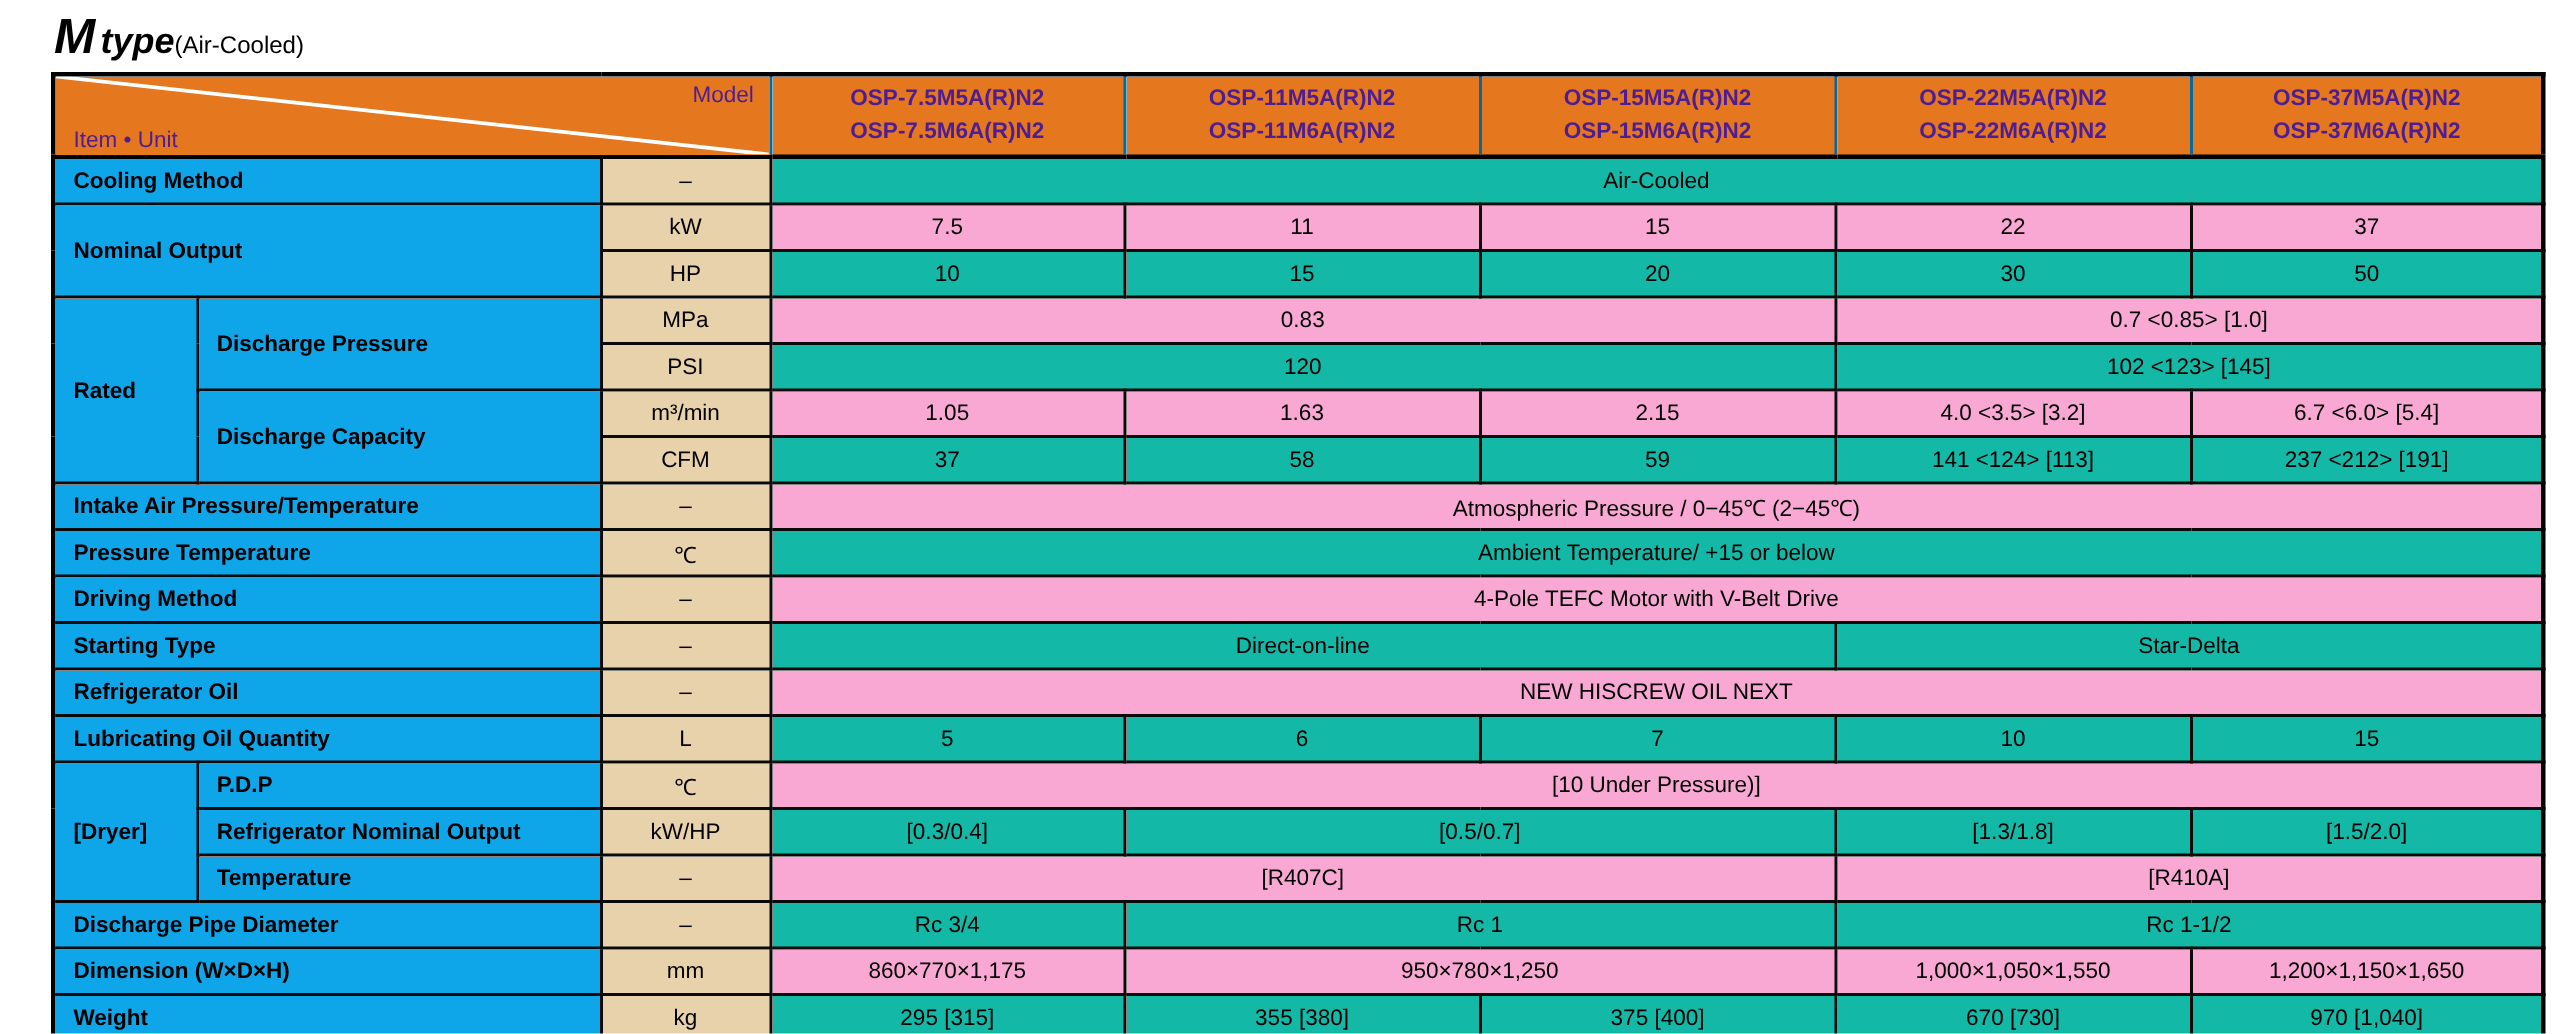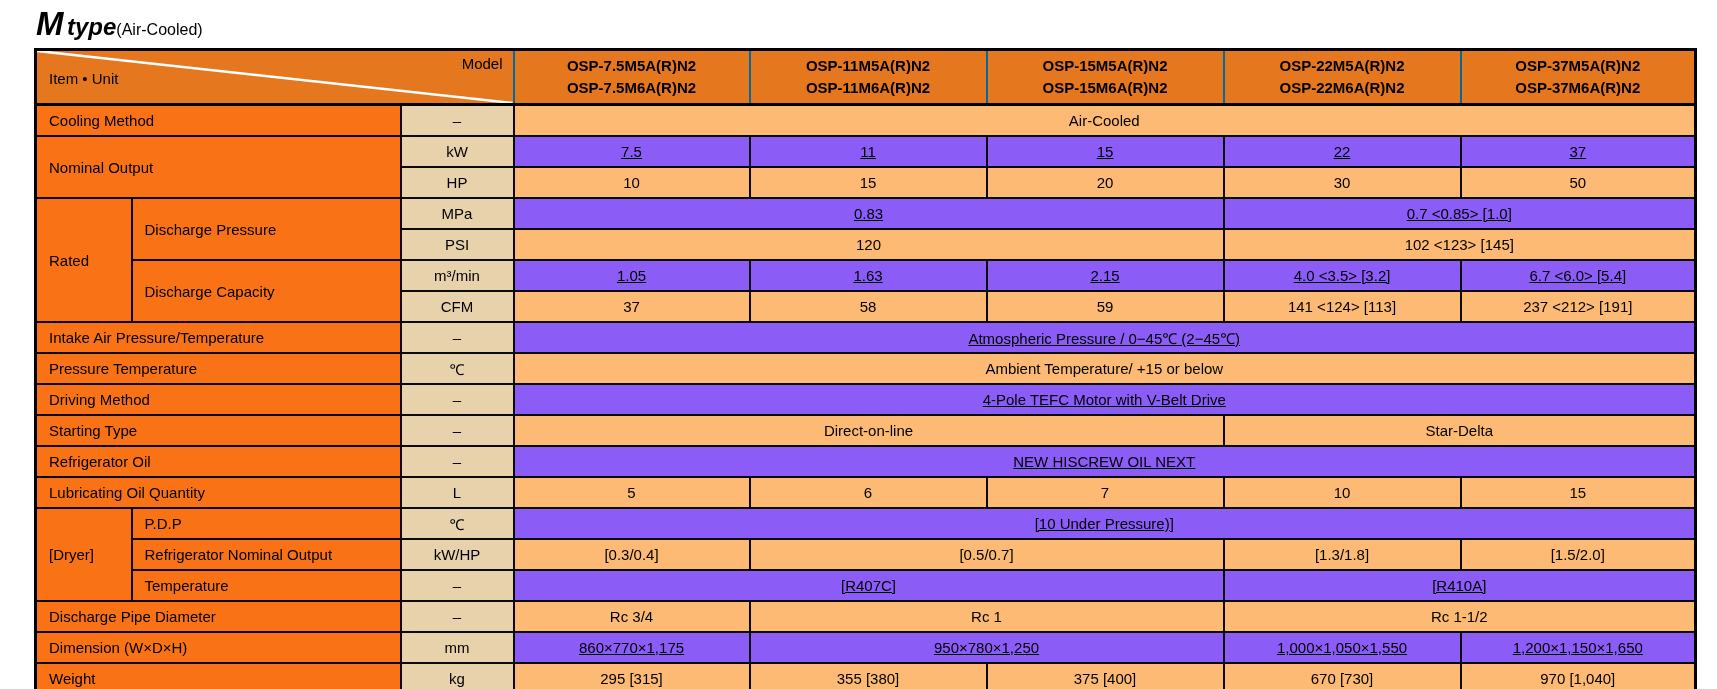--- a/index.html
+++ b/index.html
@@ -8,33 +8,33 @@
   .title{display:flex;align-items:baseline;margin:0 0 9px 2px;height:34px;}
   .t-m{font-size:33px;font-weight:bold;font-style:italic;letter-spacing:0.5px;}
   .t-type{font-size:24px;font-weight:bold;font-style:italic;margin-left:3px;}
   .t-suffix{font-size:16px;}
 
   table.spec{border-collapse:collapse;table-layout:fixed;width:1660px;border:3px solid #000;}
   th,td{padding:0;font-size:15px;overflow:hidden;white-space:nowrap;}
   tbody td{border:2px solid #0a0a0a;height:29px;}
   tr.thin td{border-top-width:1px;}
 
-  thead th{background:#E5771E;color:#000000;font-weight:bold;height:52px;border-bottom:3px solid #000;vertical-align:middle;}
+  thead th{background:#E5771E;color:#4c1d95;font-weight:bold;height:52px;border-bottom:3px solid #000;vertical-align:middle;}
   th.model{border-left:2px solid #0369a1;margin-left:16px;}
   th.model .m-line{line-height:1.5;font-size:15px;text-align:center;}
   th.diag{position:relative;}
   th.diag svg{position:absolute;left:0;top:0;width:100%;height:100%;}
   .diag-model{position:absolute;top:4px;right:10px;font-size:15px;font-weight:normal;}
-  .diag-item{position:absolute;bottom:16px;left:12px;font-size:15px;font-weight:normal;}
-
-  td.lab,td.glab,td.sub{background:#f97316;text-align:left;padding-left:12px;}
+  .diag-item{position:absolute;bottom:1px;left:12px;font-size:15px;font-weight:normal;}
+
+  td.lab,td.glab,td.sub{background:#0ea5e9;text-align:left;padding-left:12px;font-weight:bold;}
   td.unit{background:#E8D2AC;text-align:center;}
   td.val{text-align:center;padding:0 4px;}
-  tr.cream td.val{background:#8b5cf6;text-decoration:underline;}
-  tr.white td.val{background:#fdba74;}
+  tr.cream td.val{background:#f9a8d4;}
+  tr.white td.val{background:#14b8a6;}
 </style>
 </head>
 <body>
 
 <div class="page">
 
   <div class="title">
     <span class="t-m">M</span>
       <span class="t-type">type</span>
     <span class="t-suffix">(Air-Cooled)</span>

